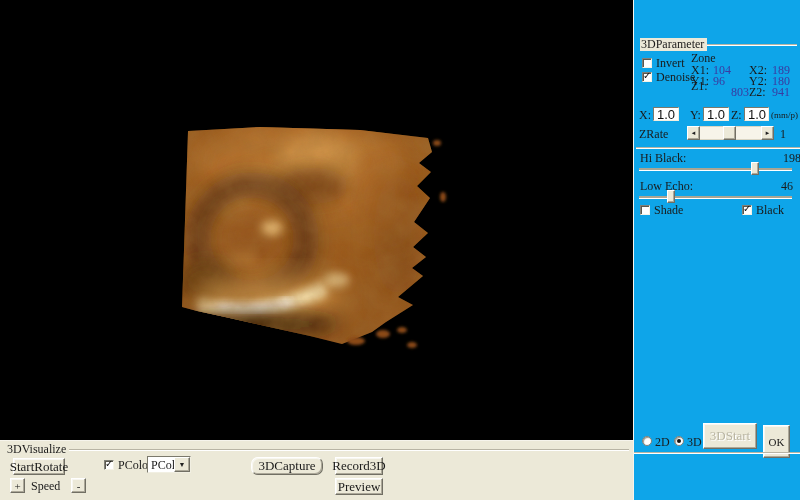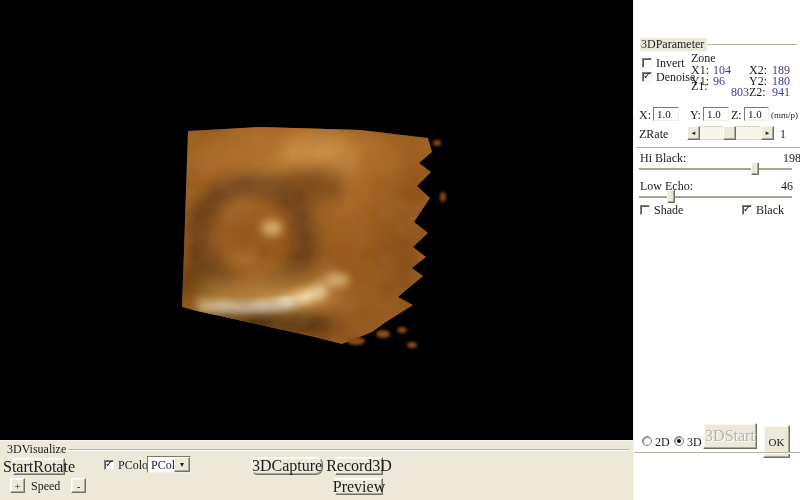--- a/index.html
+++ b/index.html
@@ -6,31 +6,31 @@
   body{
     width:800px;height:500px;position:relative;overflow:hidden;
     background:#ece9d8;color:#1a1a1a;
     font-family:"Liberation Serif","DejaVu Serif",serif;
     font-size:12px;
     -webkit-font-smoothing:none;
   }
   
   .viewport{position:absolute;left:0;top:0;width:633px;height:440px;background:#000;}
   
-  .right-panel{position:absolute;left:633px;top:0;width:167px;height:500px;background:#ffffff;border-left:1px solid #f6f4ec;}
+  .right-panel{position:absolute;left:633px;top:0;width:167px;height:500px;background:#0ea5e9;border-left:1px solid #f6f4ec;}
   .bottom-panel{position:absolute;left:0;top:440px;width:633px;height:60px;background:#ece9d8;border-top:1px solid #f6f4ec;}
   .sep{position:absolute;height:0;border-top:1px solid #b8b4a4;box-shadow:0 1px 0 #ffffff;}
   .group-line{position:absolute;height:0;border-top:1px solid #b8b4a4;box-shadow:0 1px 0 #ffffff;}
   .group-label{position:absolute;background:#ece9d8;padding:0 3px 0 1px;line-height:13px;white-space:nowrap;}
   
   .btn{
     position:absolute;box-sizing:border-box;background:#ece9d8;
     border:1px solid;border-color:#ffffff #716f64 #716f64 #ffffff;
     box-shadow:inset -1px -1px 0 #aca899,inset 1px 1px 0 #f8f7f1;
-    font-family:inherit;font-size:16px;color:#1a1a1a;
+    font-family:inherit;font-size:13px;color:#1a1a1a;
     display:flex;align-items:center;justify-content:center;
     padding:0;white-space:nowrap;cursor:default;
   }
   .btn.disabled{color:#b9b5a3;text-shadow:1px 1px 0 #ffffff;}
   .btn.small{font-size:11px;}
   
   .cb{position:absolute;width:10px;height:10px;background:#fff;box-sizing:border-box;
       border:1px solid;border-color:#808078 #f4f2e6 #f4f2e6 #808078;
       box-shadow:inset 1px 1px 0 #5a584e;}
   .cb-mark{display:none;position:absolute;left:0px;top:-3px;font-size:10px;color:#111;line-height:12px;font-family:"DejaVu Sans",sans-serif;}
@@ -38,21 +38,21 @@
   .rb{position:absolute;width:10px;height:10px;border-radius:50%;background:#fff;box-sizing:border-box;
       border:1px solid #808078;box-shadow:inset 1px 1px 1px #9a988c;}
   .rb-dot{display:none;position:absolute;left:2px;top:2px;width:4px;height:4px;border-radius:50%;background:#111;}
   .rb.on .rb-dot{display:block;}
   .lbl{position:absolute;white-space:nowrap;line-height:12px;}
   .val-blue{color:#3a3aa0;}
   
   .txt{
     position:absolute;box-sizing:border-box;background:#fff;height:14px;
     border:1px solid;border-color:#7b796c #f1efe2 #f1efe2 #7b796c;
-    font-family:Liberation Serif, serif;font-size:11px;padding:0 1px 0 3px;color:#111;
+    font-family:Liberation Sans, sans-serif;font-size:13px;padding:0 1px 0 3px;color:#111;
   }
   
   .combo{position:absolute;box-sizing:border-box;background:#fff;height:17px;
     border:1px solid;border-color:#7b796c #f1efe2 #f1efe2 #7b796c;display:flex;}
   .combo-text{flex:1;font-size:12px;padding:1px 0 0 3px;white-space:nowrap;overflow:hidden;}
   .combo-btn{width:14px;background:#ece9d8;border:1px solid;border-color:#fff #716f64 #716f64 #fff;
     box-shadow:inset -1px -1px 0 #aca899;display:flex;align-items:center;justify-content:center;
     font-size:7px;color:#222;}
   
   .sbar{position:absolute;height:14px;display:flex;box-sizing:border-box;background:#f7f4e9;}

